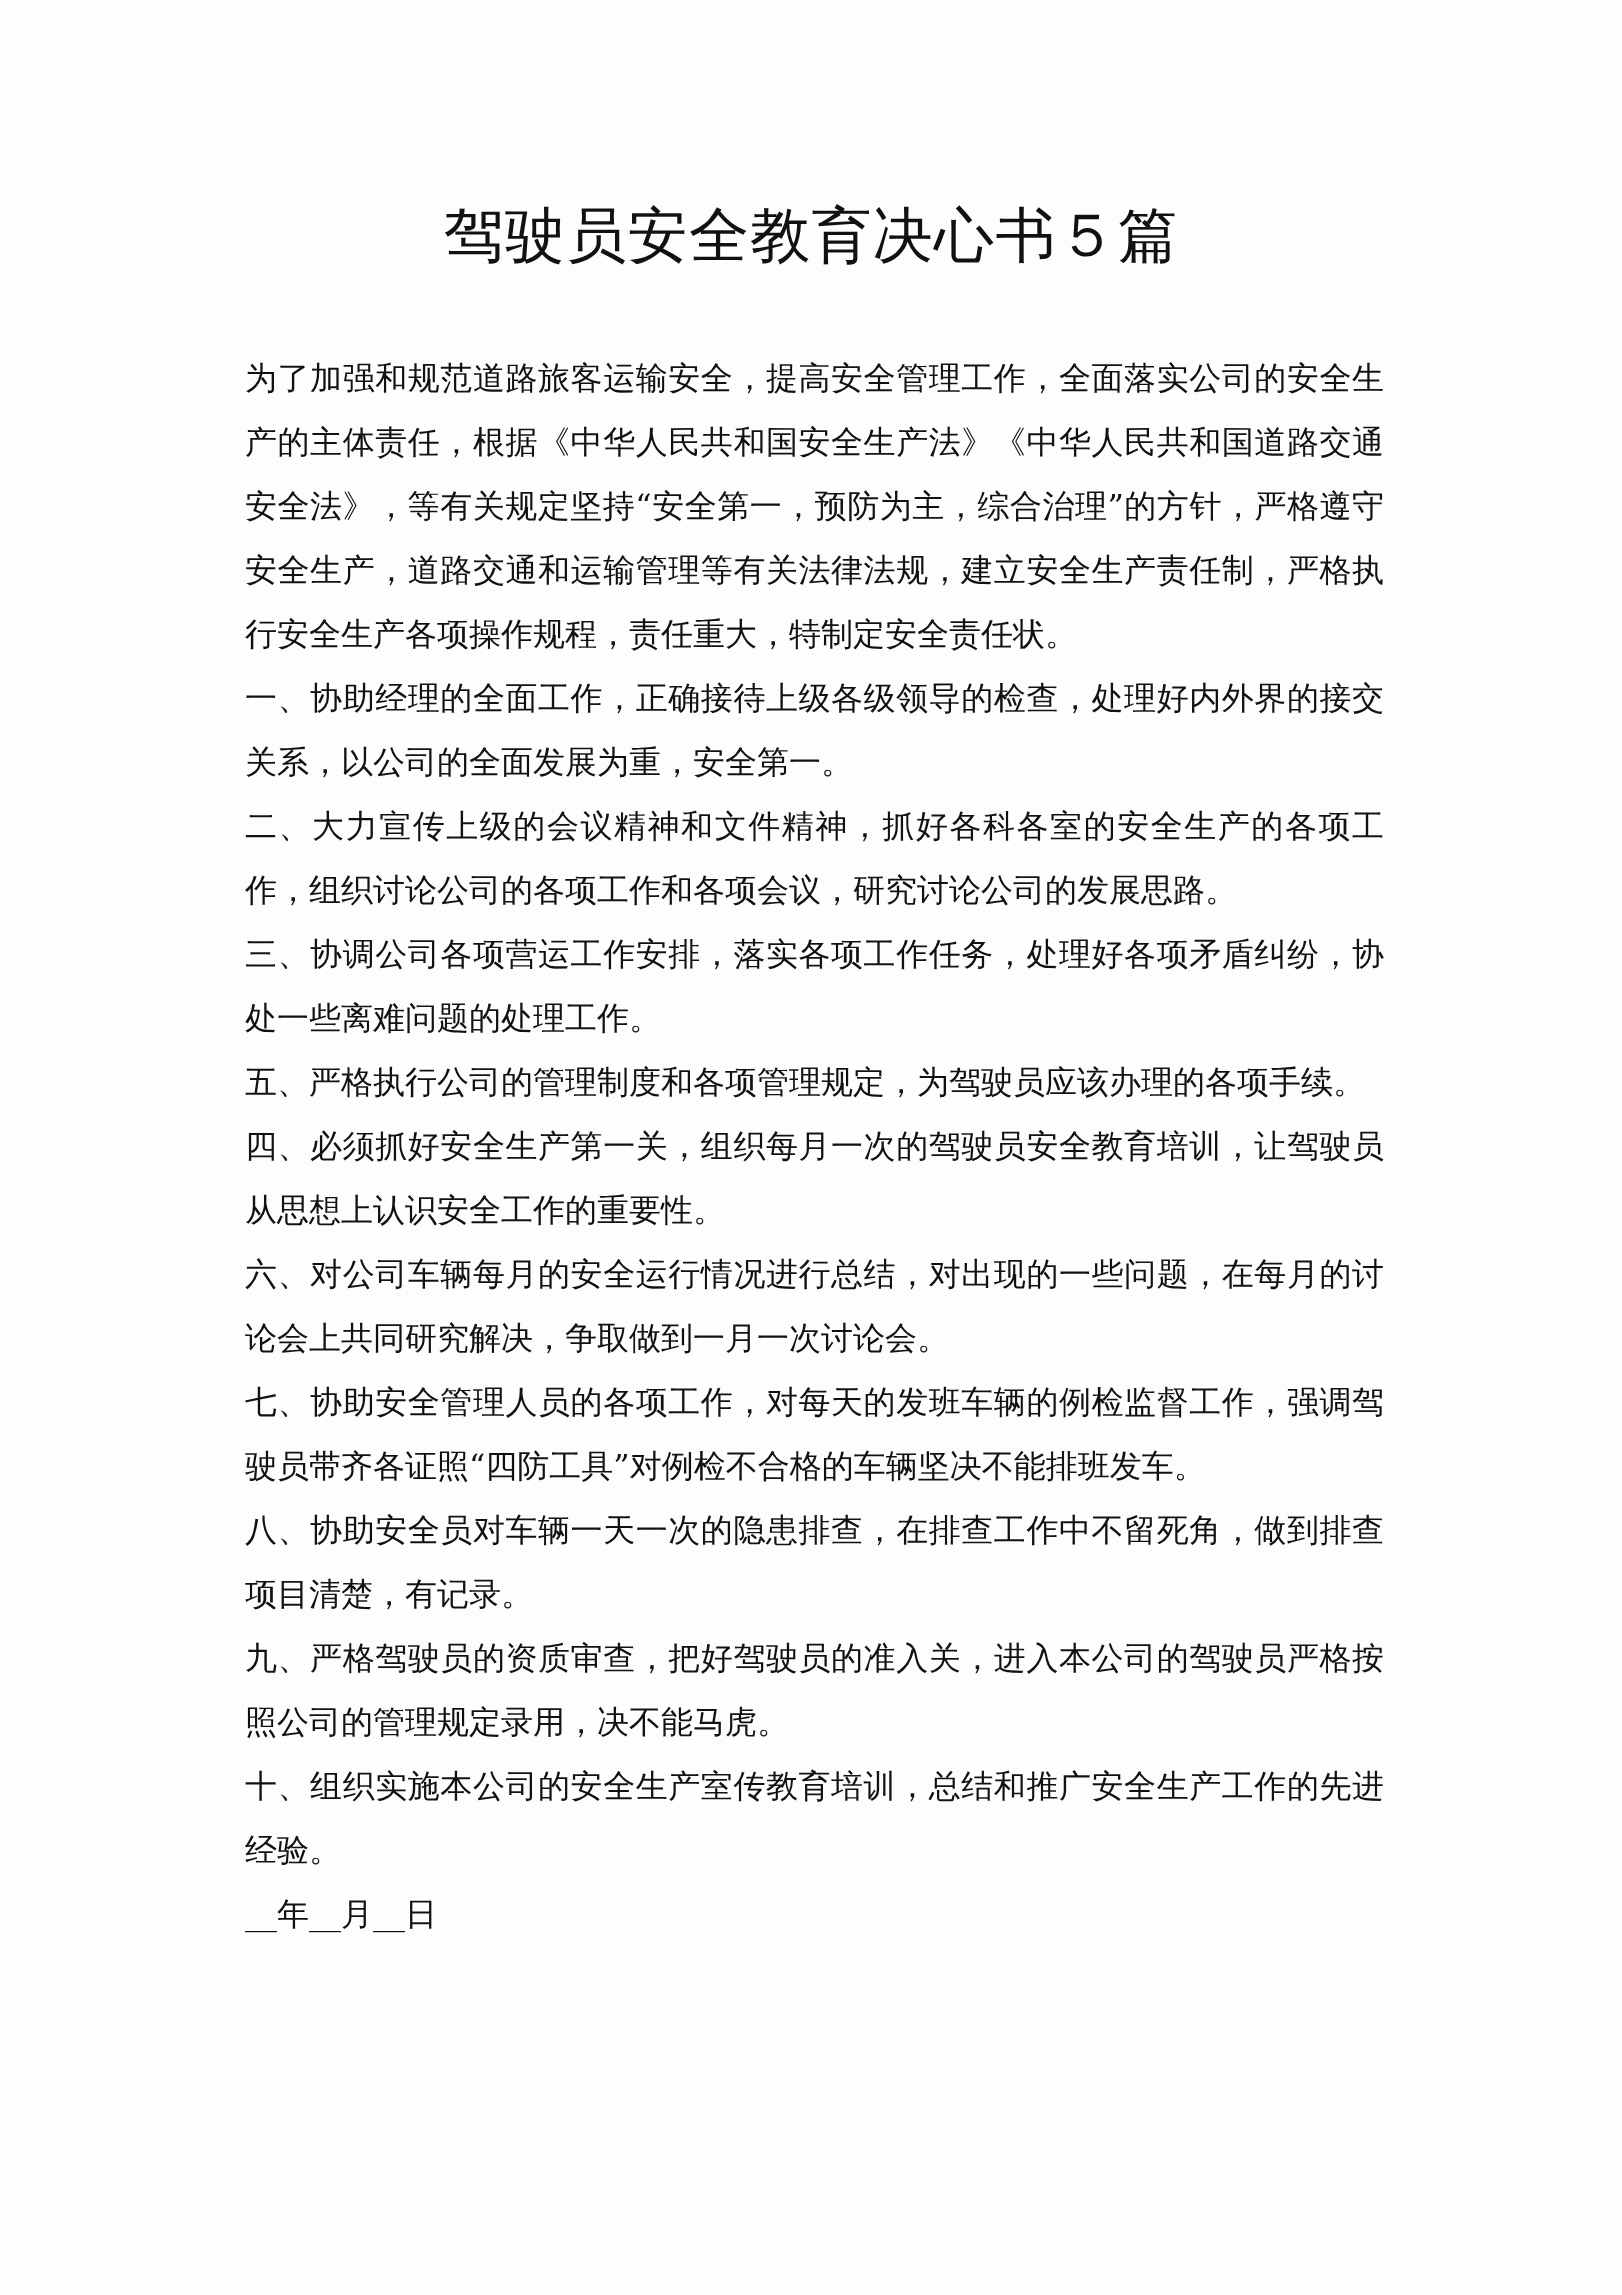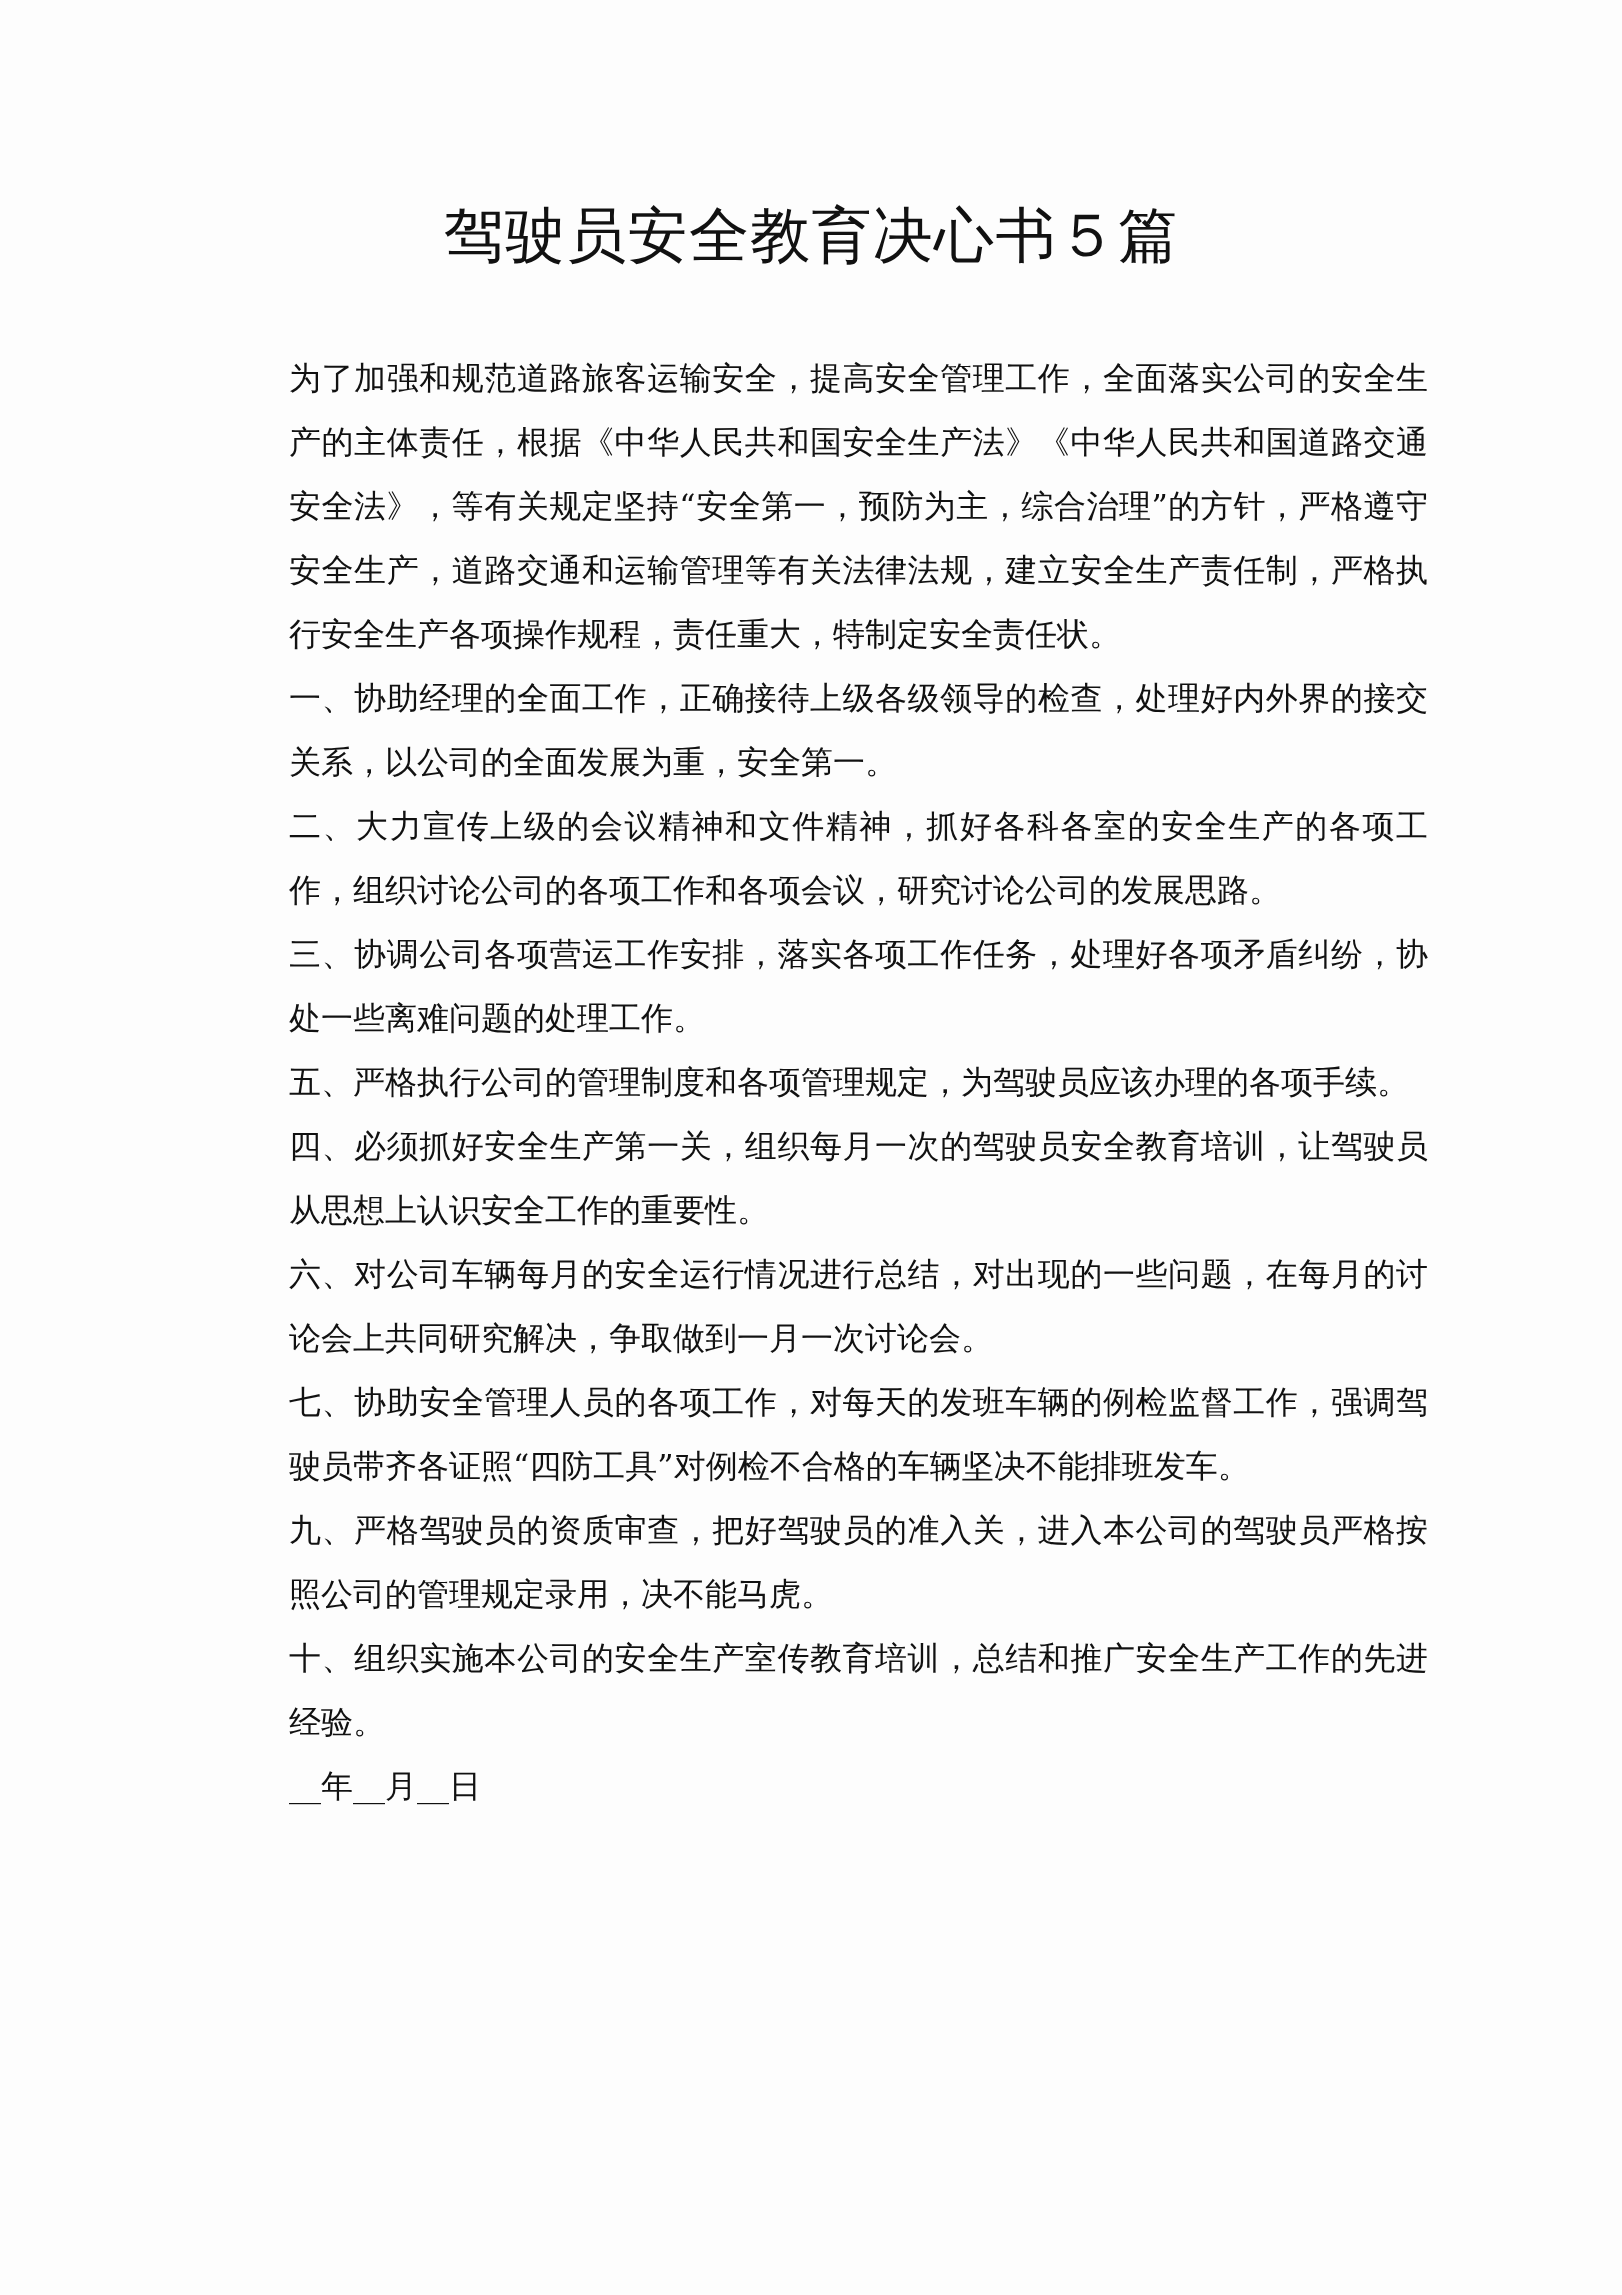--- a/index.html
+++ b/index.html
@@ -34,21 +34,20 @@
       font-weight: normal;
       margin: 0;
     }
     .body {
       position: absolute;
       left: 245px;
       top: 346px;
       width: 1139px;
       font-size: 32px;
       line-height: 64px;
-      margin-left: 44px;
     }
     .para {
       margin: 0;
       text-align: justify;
       text-align-last: left;
     }
   </style>
 </head>
 <body>
 
@@ -57,18 +56,19 @@
 
   <div class="body">
     <p class="para">为了加强和规范道路旅客运输安全，提高安全管理工作，全面落实公司的安全生产的主体责任，根据《中华人民共和国安全生产法》《中华人民共和国道路交通安全法》，等有关规定坚持“安全第一，预防为主，综合治理”的方针，严格遵守安全生产，道路交通和运输管理等有关法律法规，建立安全生产责任制，严格执行安全生产各项操作规程，责任重大，特制定安全责任状。</p>
     <p class="para">一、协助经理的全面工作，正确接待上级各级领导的检查，处理好内外界的接交关系，以公司的全面发展为重，安全第一。</p>
     <p class="para">二、大力宣传上级的会议精神和文件精神，抓好各科各室的安全生产的各项工作，组织讨论公司的各项工作和各项会议，研究讨论公司的发展思路。</p>
     <p class="para">三、协调公司各项营运工作安排，落实各项工作任务，处理好各项矛盾纠纷，协处一些离难问题的处理工作。</p>
     <p class="para">五、严格执行公司的管理制度和各项管理规定，为驾驶员应该办理的各项手续。</p>
     <p class="para">四、必须抓好安全生产第一关，组织每月一次的驾驶员安全教育培训，让驾驶员从思想上认识安全工作的重要性。</p>
     <p class="para">六、对公司车辆每月的安全运行情况进行总结，对出现的一些问题，在每月的讨论会上共同研究解决，争取做到一月一次讨论会。</p>
     <p class="para">七、协助安全管理人员的各项工作，对每天的发班车辆的例检监督工作，强调驾驶员带齐各证照“四防工具”对例检不合格的车辆坚决不能排班发车。</p>
+    <p class="para">八、协助安全员对车辆一天一次的隐患排查，在排查工作中不留死角，做到排查项目清楚，有记录。</p>
     <p class="para">九、严格驾驶员的资质审查，把好驾驶员的准入关，进入本公司的驾驶员严格按照公司的管理规定录用，决不能马虎。</p>
     <p class="para">十、组织实施本公司的安全生产室传教育培训，总结和推广安全生产工作的先进经验。</p>
     <p class="para">__年__月__日</p>
   </div>
 </div>
 
 
 </body></html>

